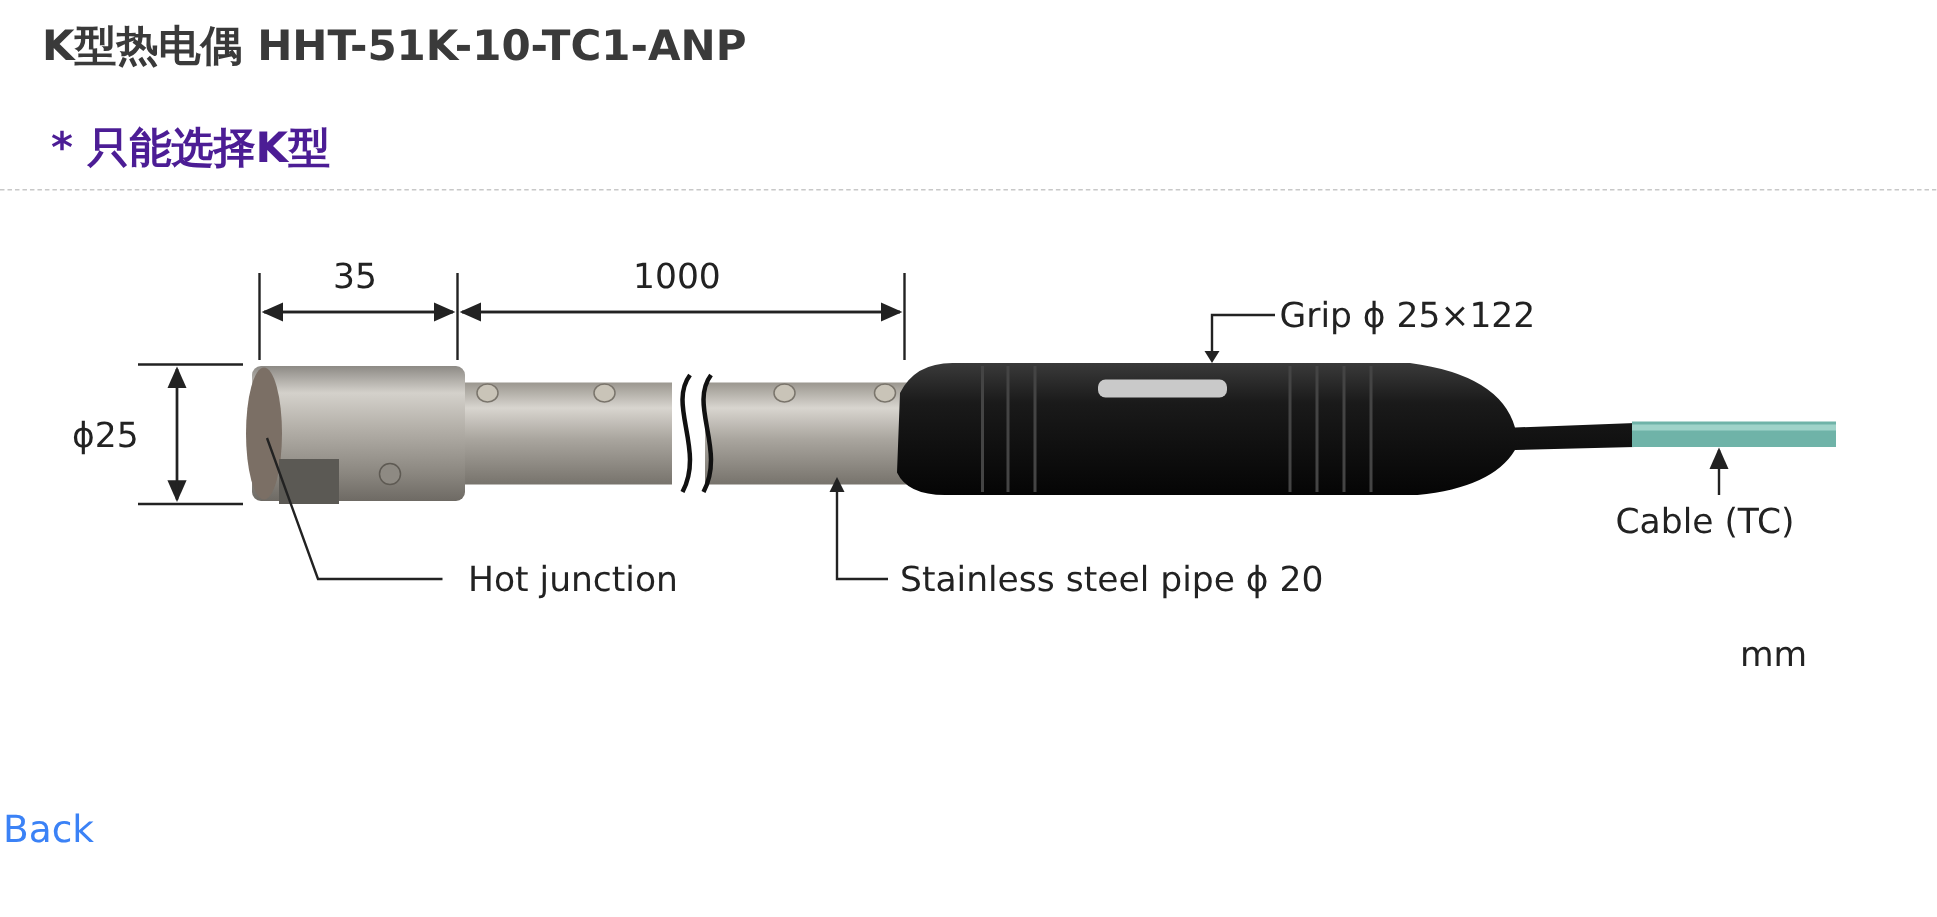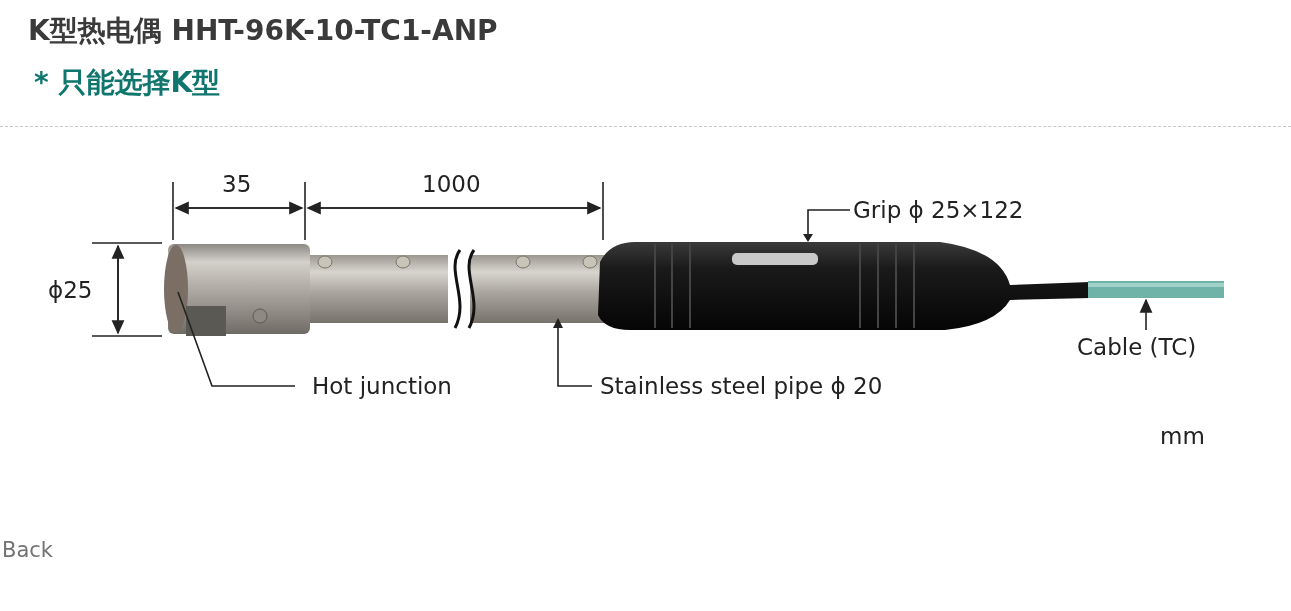--- a/index.html
+++ b/index.html
@@ -1,28 +1,28 @@
 <!DOCTYPE html>
 <html><head>
 <meta charset="utf-8">
 <style>
   html, body { margin:0; padding:0; background:#ffffff; }
   body { width:1291px; height:611px; position:relative; overflow:hidden;
          font-family:"DejaVu Sans","Liberation Sans",sans-serif; color:#333; }
   .title { position:absolute; left:28px; top:12px; font-size:28px; font-weight:bold; color:#3a3a3a; letter-spacing:0px; }
-  .subtitle { position:absolute; left:34px; top:64px; font-size:28px; font-weight:bold; color:#0f766e; }
+  .subtitle { position:absolute; left:34px; top:80px; font-size:28px; font-weight:bold; color:#4c1d95; }
   .divider { position:absolute; left:0; top:126px; width:1291px; border-top:1px dashed #c8c8c8; }
   .diagram { position:absolute; left:0; top:140px; width:1022px; height:340px; }
-  .back { position:absolute; left:2px; top:538px; font-size:21px; color:#737373; text-decoration:none; cursor:pointer;text-align:right; }
+  .back { position:absolute; left:2px; top:538px; font-size:25px; color:#3b82f6; text-decoration:none; cursor:pointer;text-align:right; }
   .lbl { font-family:"DejaVu Sans","Liberation Sans",sans-serif; fill:#222; font-size:23px; }
 </style>
 </head>
 <body>
 
-<div class="title">K型热电偶 HHT-96K-10-TC1-ANP</div>
+<div class="title">K型热电偶 HHT-51K-10-TC1-ANP</div>
 <div class="subtitle"> * 只能选择K型</div>
 <div class="divider"></div>
 
 <div class="diagram">
 <svg width="1291" height="340" viewBox="0 140 1291 340" xmlns="http://www.w3.org/2000/svg">
   <defs>
     <linearGradient id="steel" x1="0" y1="0" x2="0" y2="1">
       <stop offset="0" stop-color="#8d8a85"></stop>
       <stop offset="0.2" stop-color="#d4d1cb"></stop>
       <stop offset="0.45" stop-color="#b5b1aa"></stop>

